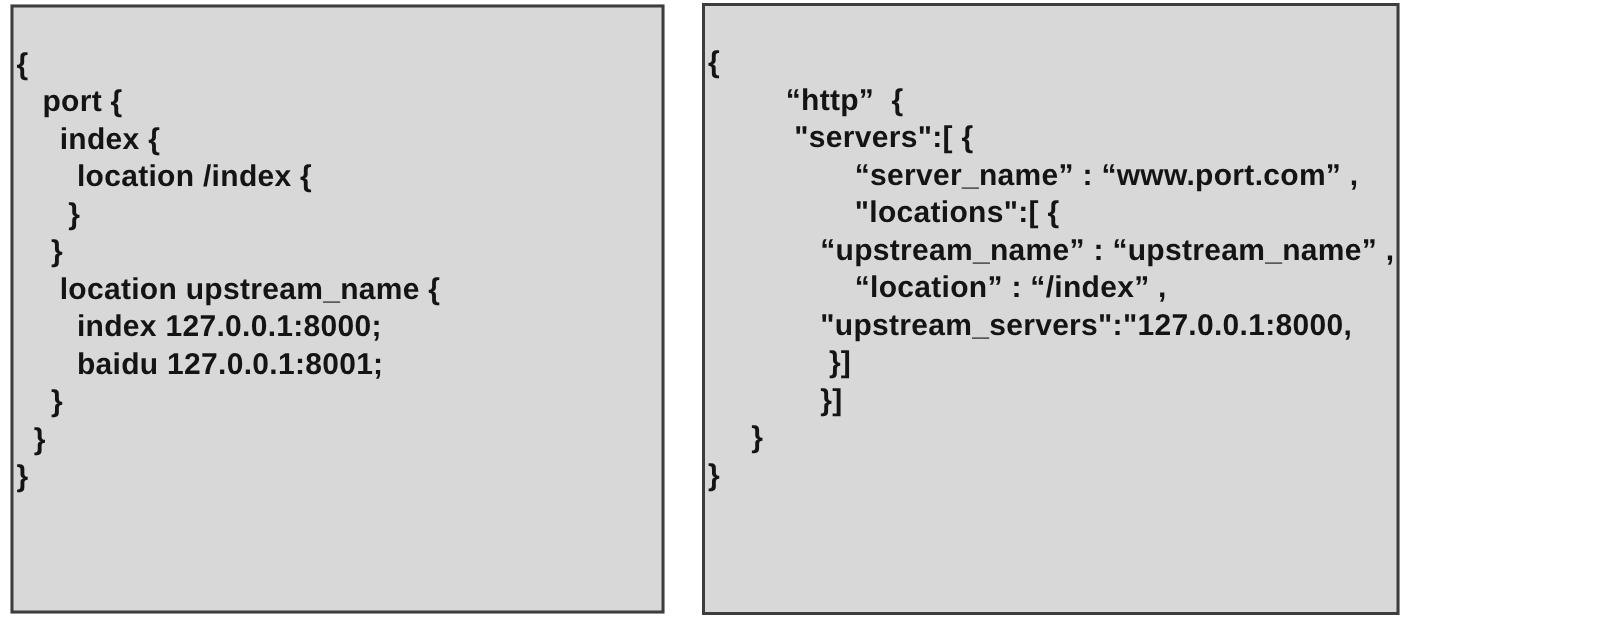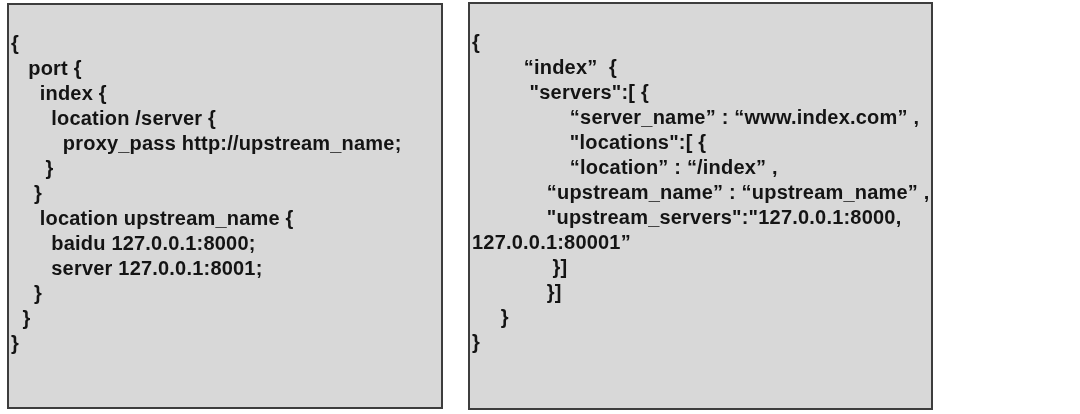--- a/index.html
+++ b/index.html
@@ -53,44 +53,42 @@
 </head>
 <body>
 
 <div class="page">
 
   <section class="panel panel-left">
     <div class="code">
       <div class="code-line">{</div>
       <div class="code-line">   port {</div>
       <div class="code-line">     index {</div>
-      <div class="code-line">       location /server {</div>
-      <div class="code-line">         proxy_pass http://upstream_name;</div>
+      <div class="code-line">       location /index {</div>
       <div class="code-line">      }</div>
       <div class="code-line">    }</div>
       <div class="code-line">     location upstream_name {</div>
-      <div class="code-line">       baidu 127.0.0.1:8000;</div>
-      <div class="code-line">       server 127.0.0.1:8001;</div>
+      <div class="code-line">       index 127.0.0.1:8000;</div>
+      <div class="code-line">       baidu 127.0.0.1:8001;</div>
       <div class="code-line">    }</div>
       <div class="code-line">  }</div>
       <div class="code-line">}</div>
     </div>
   </section>
 
   <section class="panel panel-right">
     <div class="code">
       <div class="code-line">{</div>
-      <div class="code-line">         “index”  {</div>
+      <div class="code-line">         “http”  {</div>
       <div class="code-line">          "servers":[ {</div>
-      <div class="code-line">                 “server_name” : “www.index.com” ,</div>
+      <div class="code-line">                 “server_name” : “www.port.com” ,</div>
       <div class="code-line">                 "locations":[ {</div>
+      <div class="code-line">             “upstream_name” : “upstream_name” ,</div>
       <div class="code-line">                 “location” : “/index” ,</div>
-      <div class="code-line">             “upstream_name” : “upstream_name” ,</div>
       <div class="code-line">             "upstream_servers":"127.0.0.1:8000,</div>
-      <div class="code-line">127.0.0.1:80001”</div>
       <div class="code-line">              }]</div>
       <div class="code-line">             }]</div>
       <div class="code-line">     }</div>
       <div class="code-line">}</div>
     </div>
   </section>
 
 </div>
 
 </body></html>

